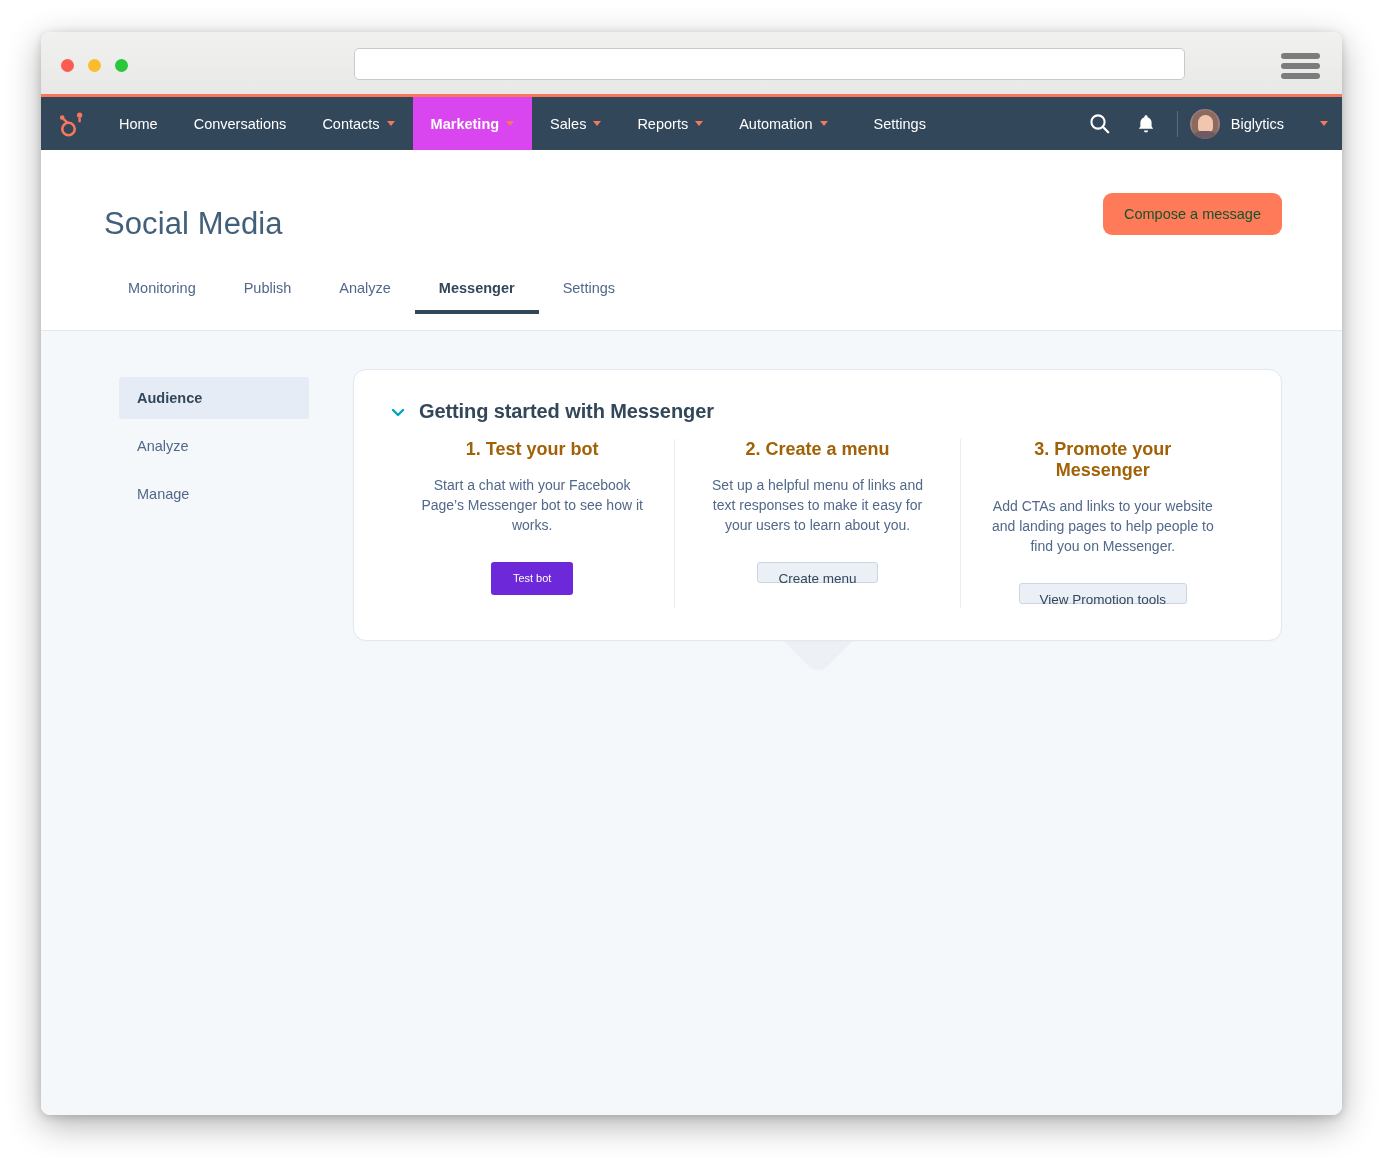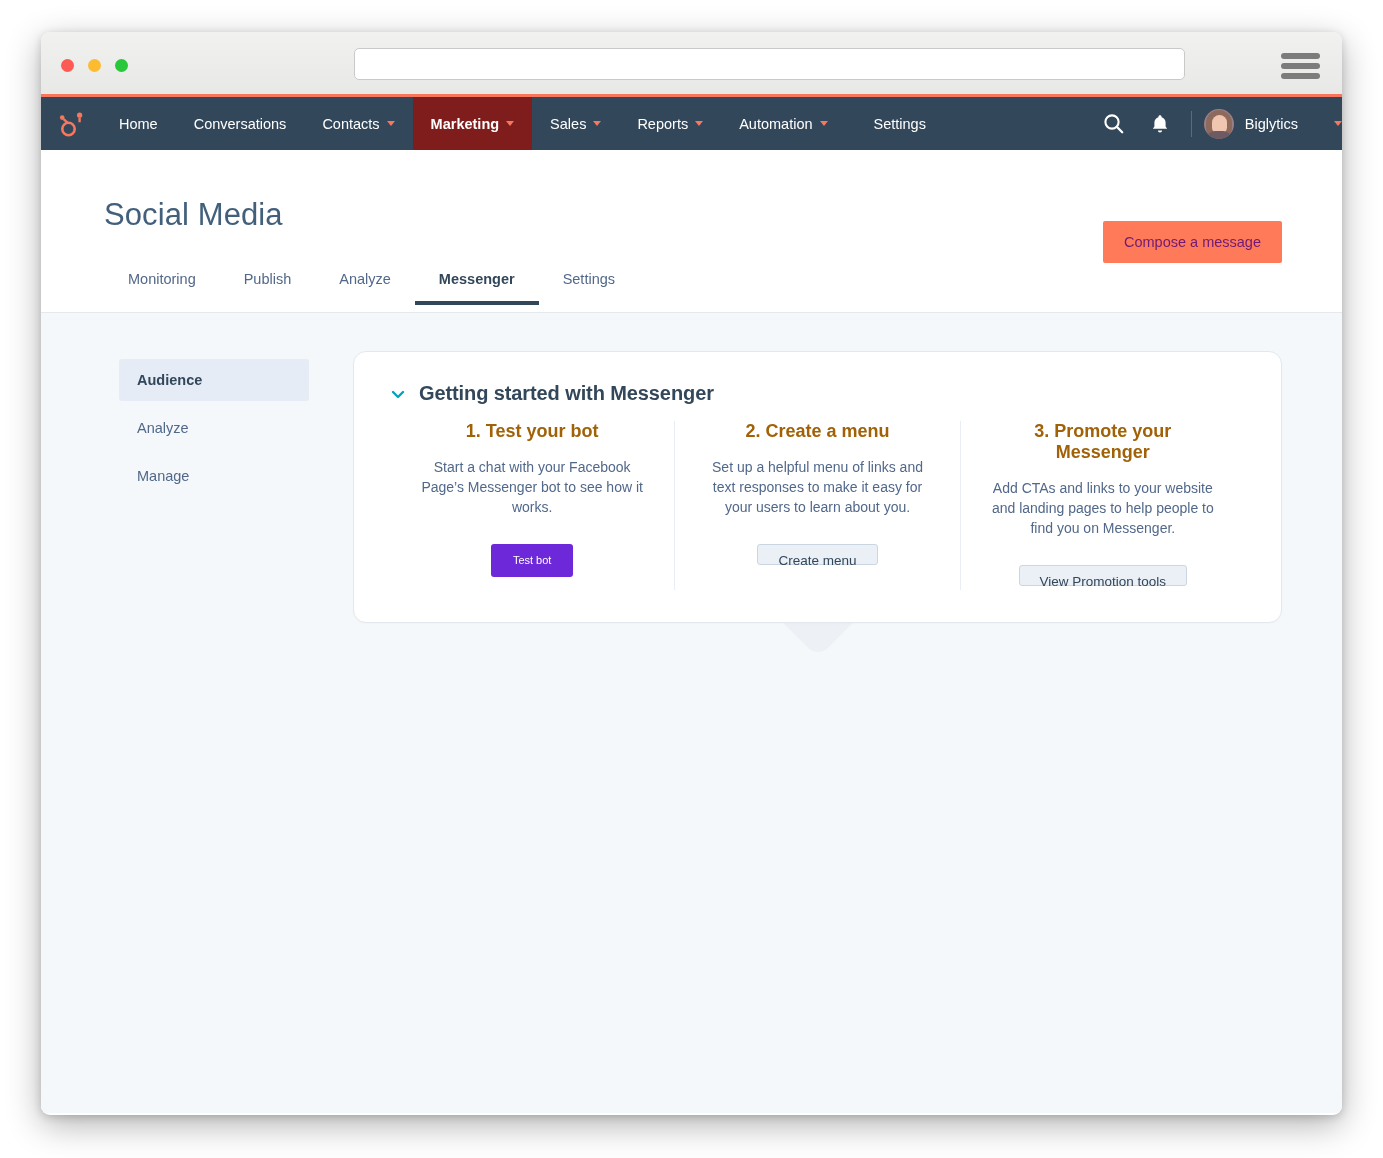--- a/index.html
+++ b/index.html
@@ -102,34 +102,34 @@
   .nav-item {
     display: flex;
     align-items: center;
     gap: 7px;
     padding: 0 18px;
     font-size: 14.5px;
     color: #ffffff;
     cursor: pointer;
     white-space: nowrap;
   }
-  .nav-item.active { background: #7f1d1d; font-weight: bold; }
+  .nav-item.active { background: #d946ef; font-weight: bold; }
   .caret {
     width: 0; height: 0;
     border-left: 4.5px solid transparent;
     border-right: 4.5px solid transparent;
     border-top: 5px solid #f8775c;
     display: inline-block;
   }
   .nav-right {
     margin-left: auto;
     display: flex;
     align-items: center;
     gap: 0;
-    padding-right: 0;
+    padding-right: 14px;
     justify-content: flex-end;
   }
   .nav-icon-btn {
     width: 46px; height: 55px;
     display: flex; align-items: center; justify-content: center;
     cursor: pointer;
   }
   .nav-sep {
     width: 1px; height: 26px;
     background: #5b6b7c;
@@ -168,46 +168,45 @@
     margin-left: 36px;
     width: 0; height: 0;
     border-left: 4.5px solid transparent;
     border-right: 4.5px solid transparent;
     border-top: 5px solid #f8775c;
   }
 
   
   .page-head {
     background: #ffffff;
-    padding: 7px 63px;
+    padding: 16px 63px;
     position: relative;
     border-bottom: 1px solid #e5e9ee;
   }
   .page-title {
     font-size: 31px;
     font-weight: 400;
     color: #42607b;
     margin: 0;
     padding-top: 40px;
     letter-spacing: 0.1px;
   }
   .compose-btn {
     position: absolute;
     right: 60px;
     top: 43px;
     background: #ff7a59;
-    color: #701a75;
+    color: #14532d;
     border: none;
-    border-radius: 2px;
+    border-radius: 9px;
     padding: 0 21px;
     height: 42px;
     font-size: 14.5px;
     font-family: inherit;
     cursor: pointer;
-    margin-top: 28px;
   }
   .tabs {
     display: flex;
     gap: 0;
     margin-top: 28px;
   }
   .tab {
     padding: 10px 24px 14px 24px;
     font-size: 14.5px;
     color: #51688a;

